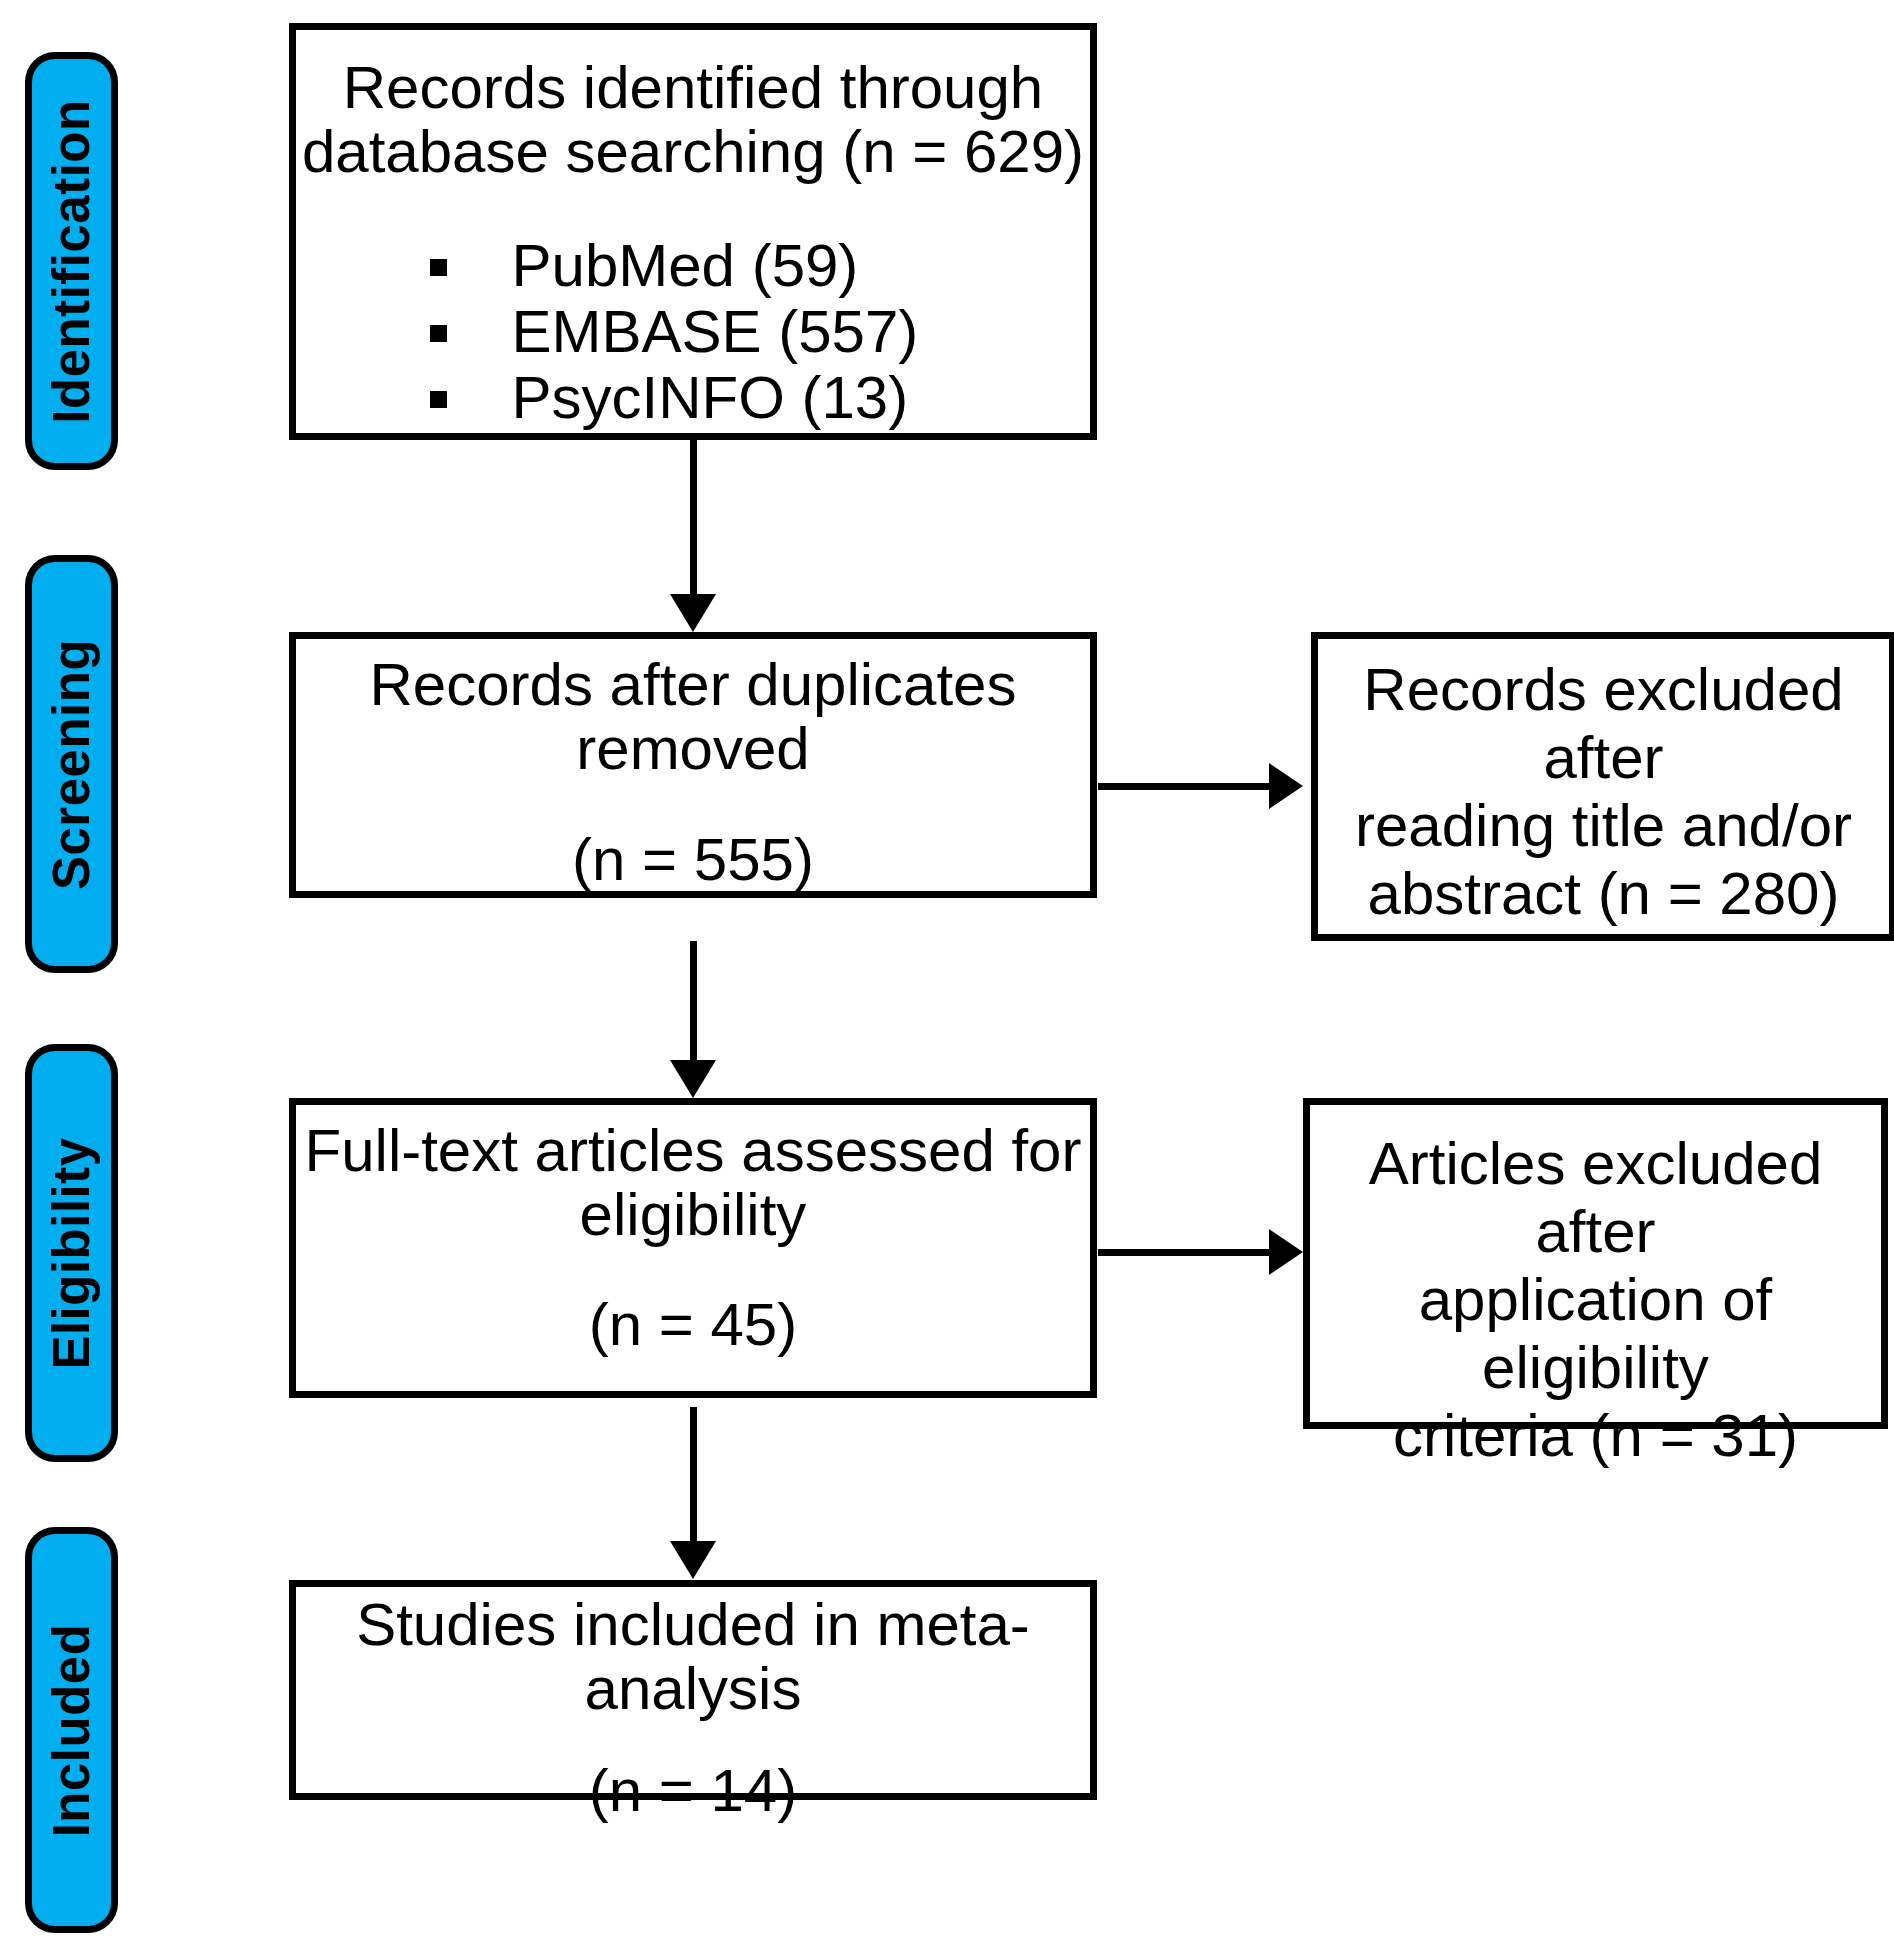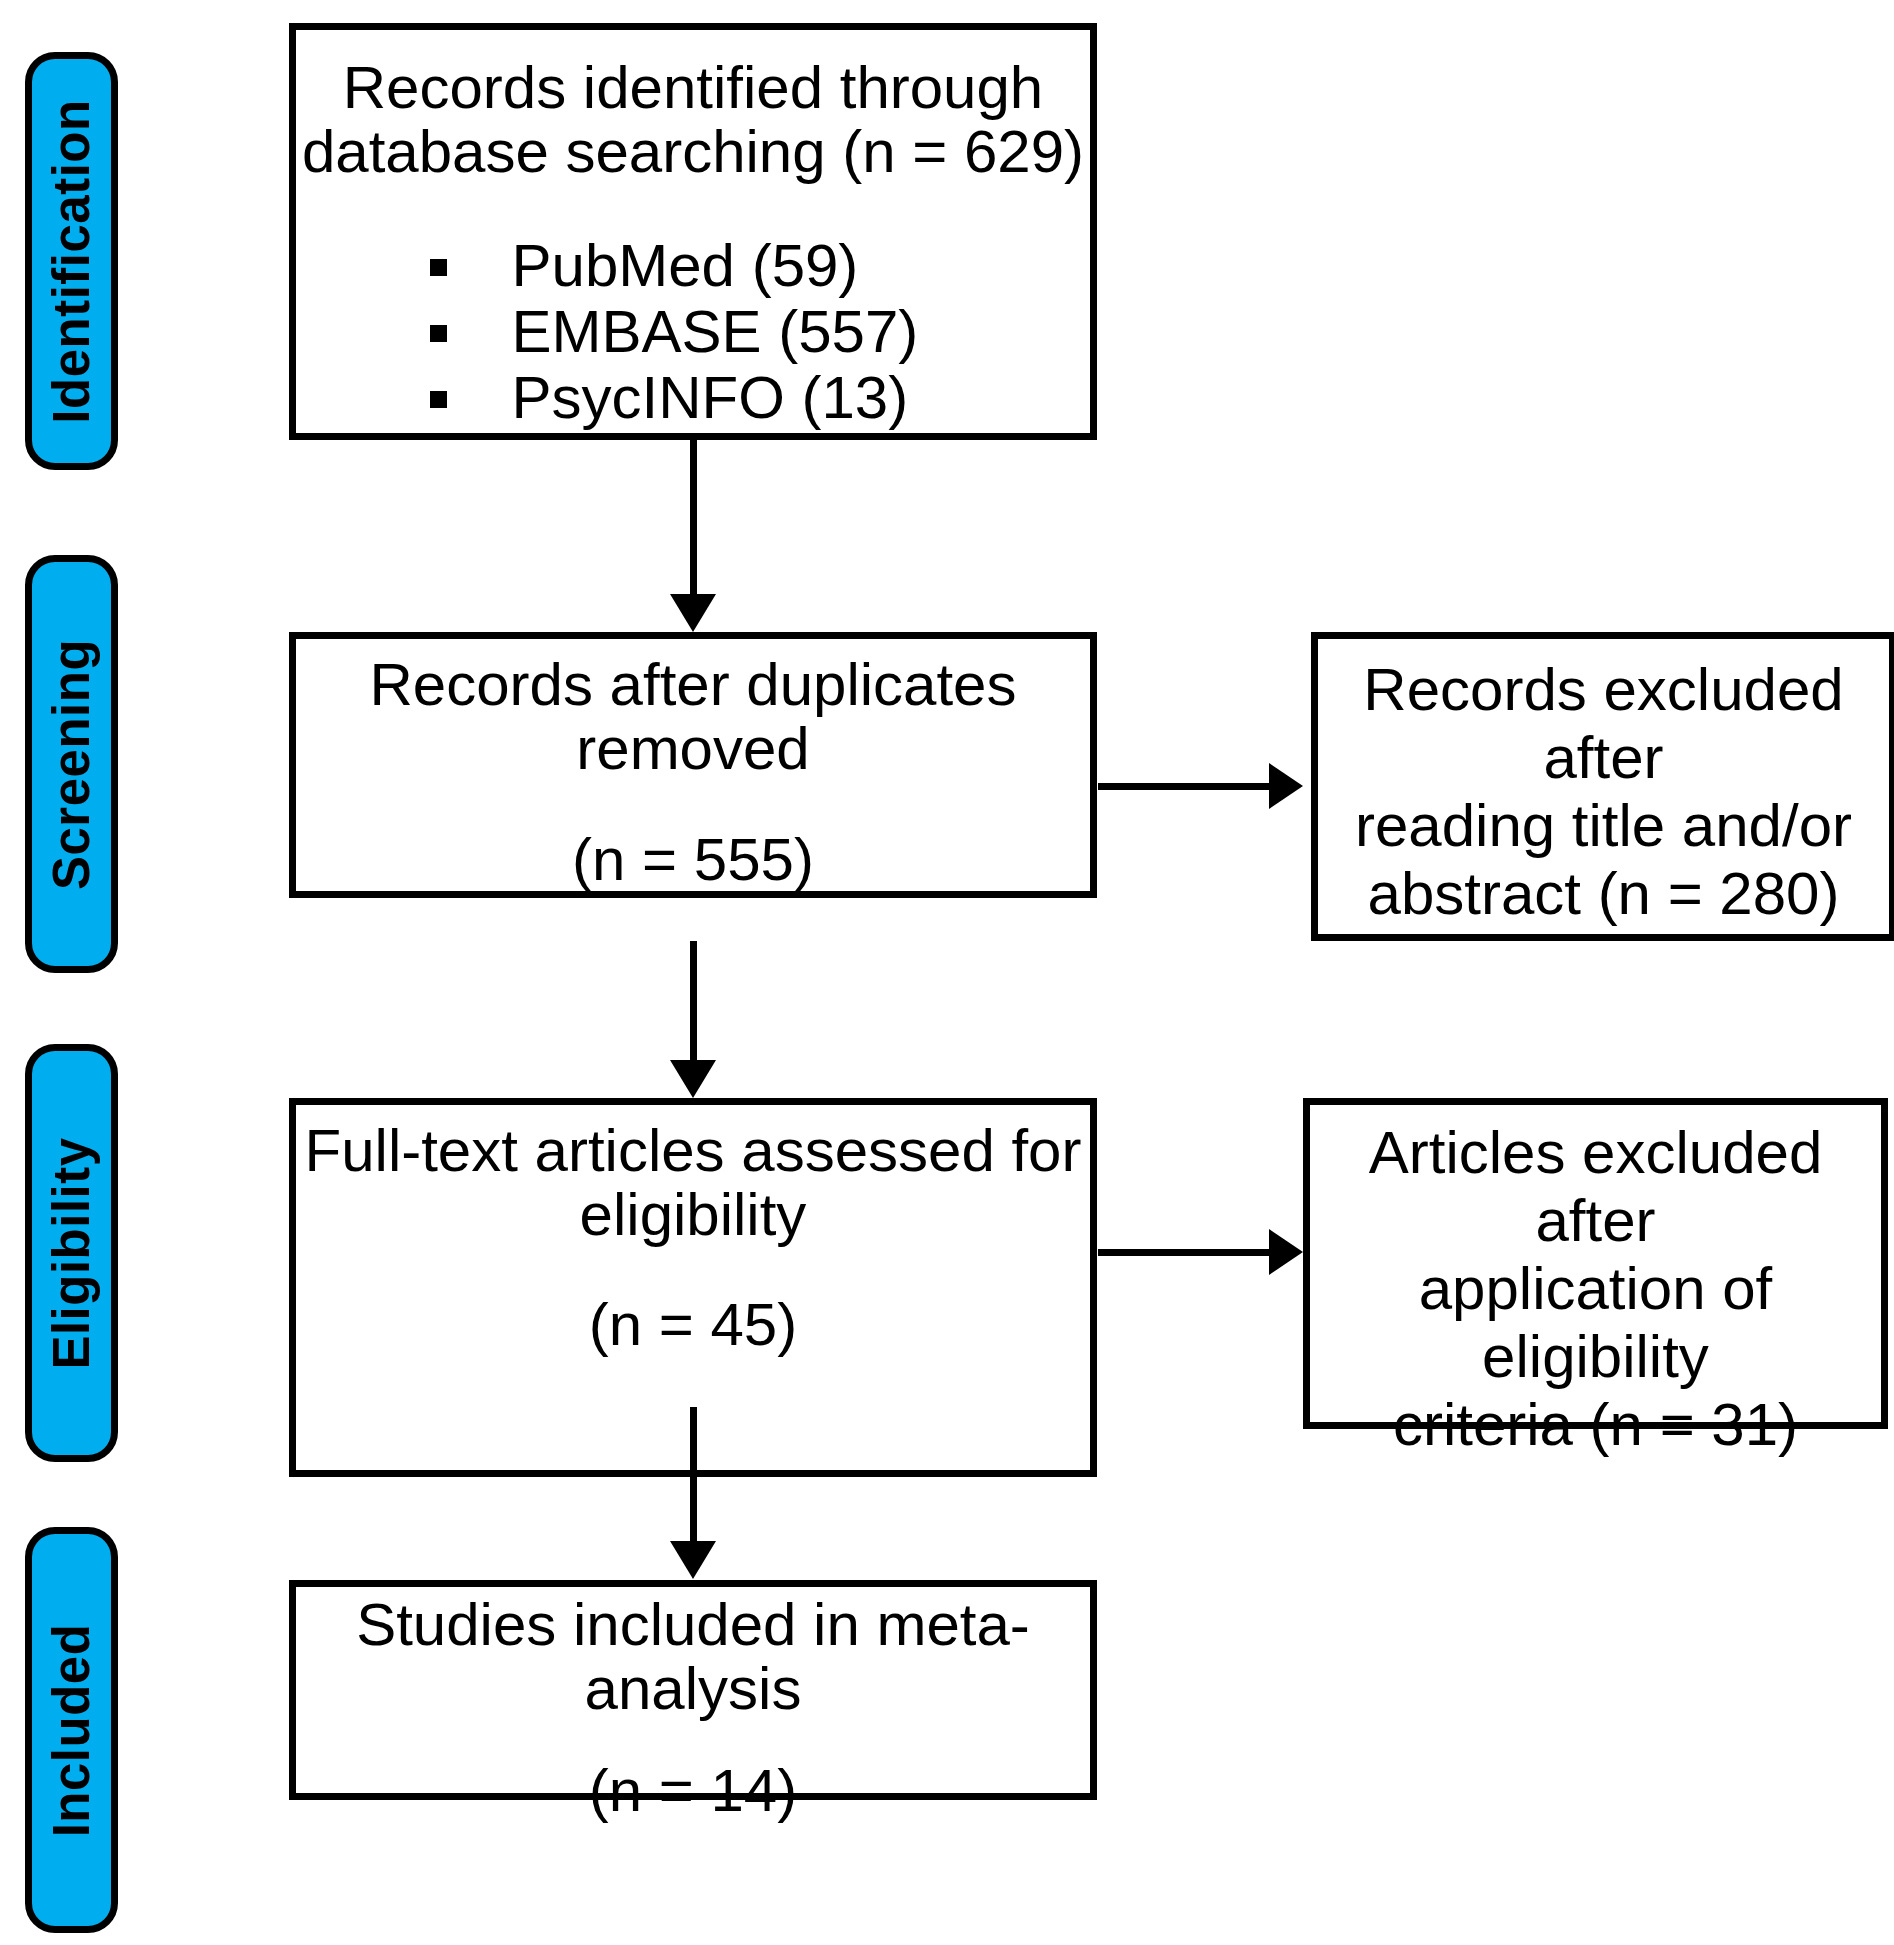--- a/index.html
+++ b/index.html
@@ -50,24 +50,24 @@
     box-sizing:border-box;
     font-size:60px;
     line-height:64px;
     text-align:center;
   }
   .main-box{left:289px;width:808px;}
   .side-box{left:1303px;width:585px;line-height:68px;}
 
   #box-identified{top:23px;height:417px;padding-top:26px;}
   #box-duplicates{top:632px;height:266px;padding-top:13.7px;}
-  #box-fulltext{top:1098px;height:379px;padding-top:13.7px;}
+  #box-fulltext{top:1098px;height:300px;padding-top:13.7px;}
   #box-included{top:1580px;height:220px;padding-top:5.5px;}
   #box-excluded-screening{top:632px;height:309px;padding-top:16.5px;margin-left:8px;}
-  #box-excluded-eligibility{top:1098px;height:331px;padding-top:14px;}
+  #box-excluded-eligibility{top:1098px;height:331px;padding-top:25px;}
 
   .n-line-gap{margin-top:47px;}
   .n-line-gap-sm{margin-top:46px;}
   .n-line-gap-inc{margin-top:38px;}
 
   
   .bullets{
     margin-top:49px;
     margin-left:134px;
     text-align:right;

